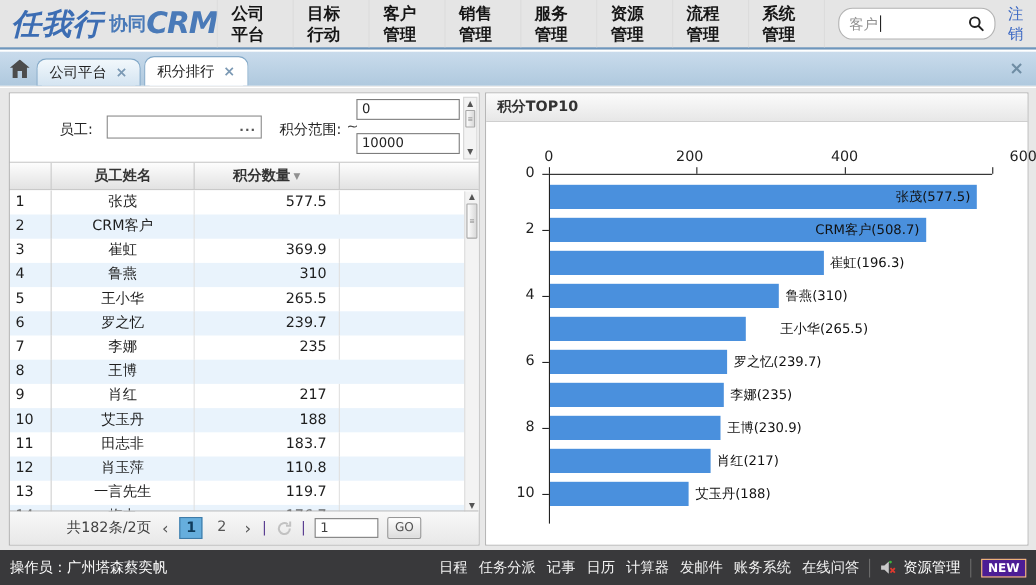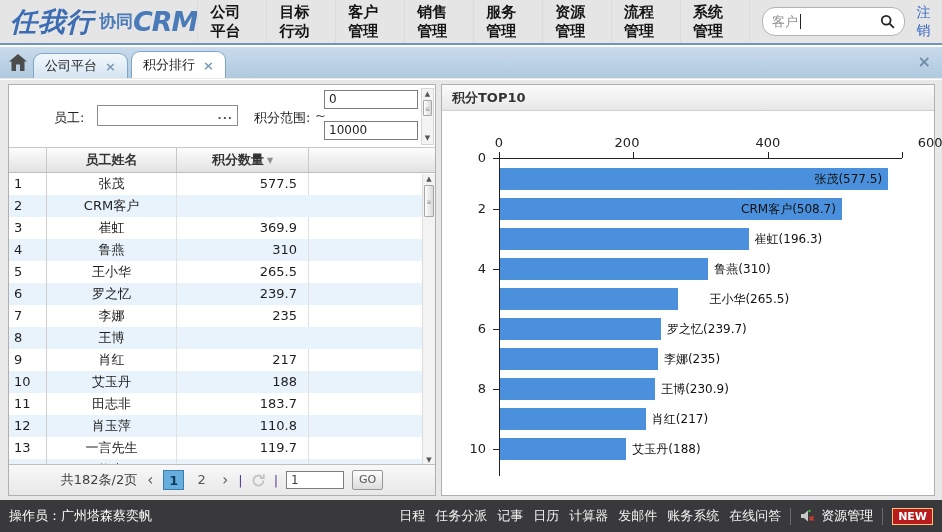--- a/index.html
+++ b/index.html
@@ -84,21 +84,21 @@
   .bar-label { position:absolute; font-size:12px; color:#111; height:22px; line-height:22px; white-space:nowrap; }
 
   
   .statusbar { position:absolute; bottom:0; left:0; right:0; height:32px; background:#39393b; display:flex; align-items:center; color:#fff; font-size:13px; padding:0 9px; }
   .operator { color:#fdfdfd; }
   .sb-spacer { flex:1; }
   .quick-links { display:flex; gap:10px; }
   .q-link { color:#f2f2f2; cursor:pointer; white-space:nowrap; }
   .sb-sep { width:1px; height:17px; background:#6b6b6b; margin:0 9px; }
   .im-wrap { display:flex; align-items:center; gap:5px; cursor:pointer; }
-  .new-badge { background:#b91c1c; border:1px solid #ffc477; color:#fff; font-weight:bold; font-size:11px; padding:1px 5px; cursor:pointer; }
+  .new-badge { background:#4c1d95; border:1px solid #ffc477; color:#fff; font-weight:bold; font-size:11px; padding:1px 5px; cursor:pointer; }
 </style>
 </head>
 <body>
 
 <div class="nav">
   <div class="logo">
     <span class="brand">任我行</span>
     <span class="xietong">协同</span>
     <span class="crm">CRM</span>
   </div>

